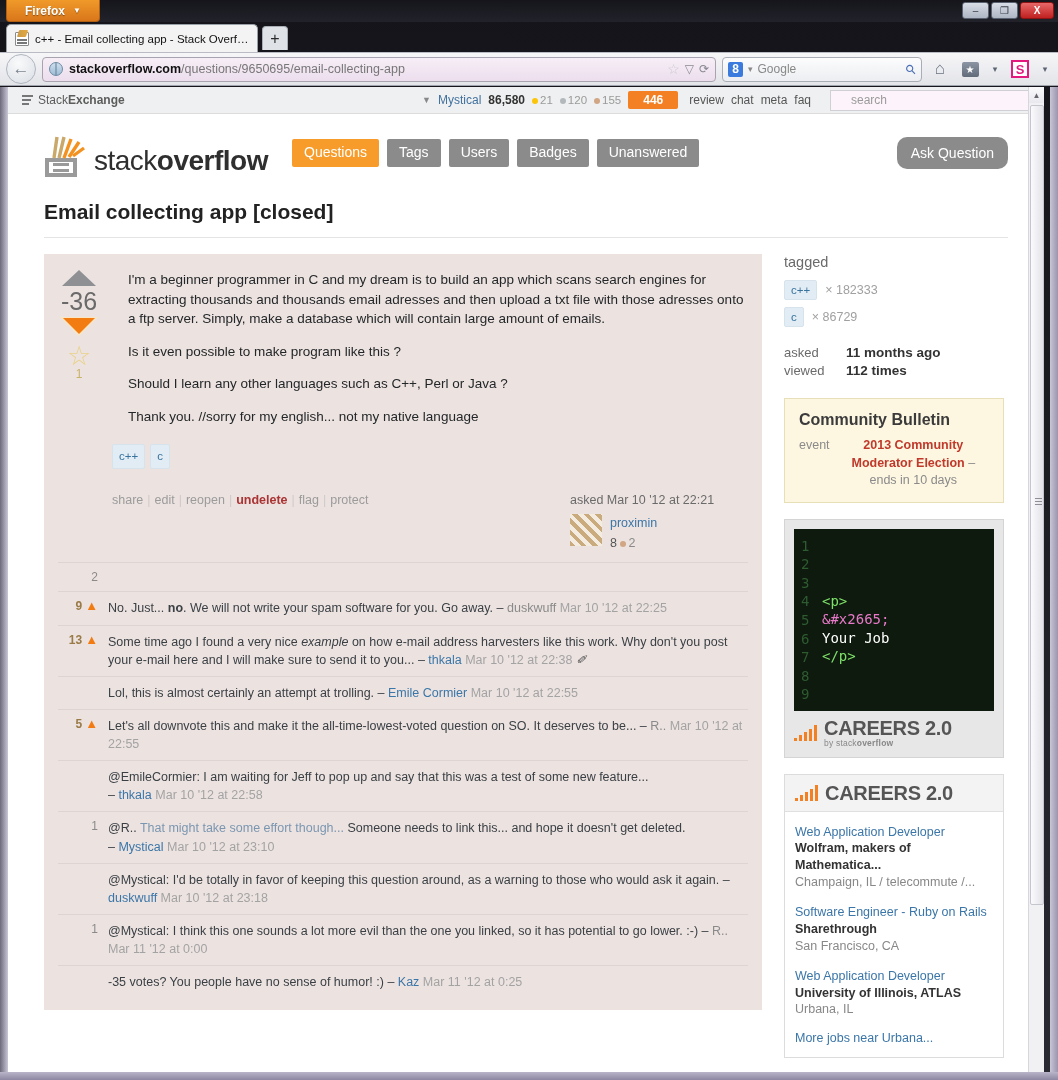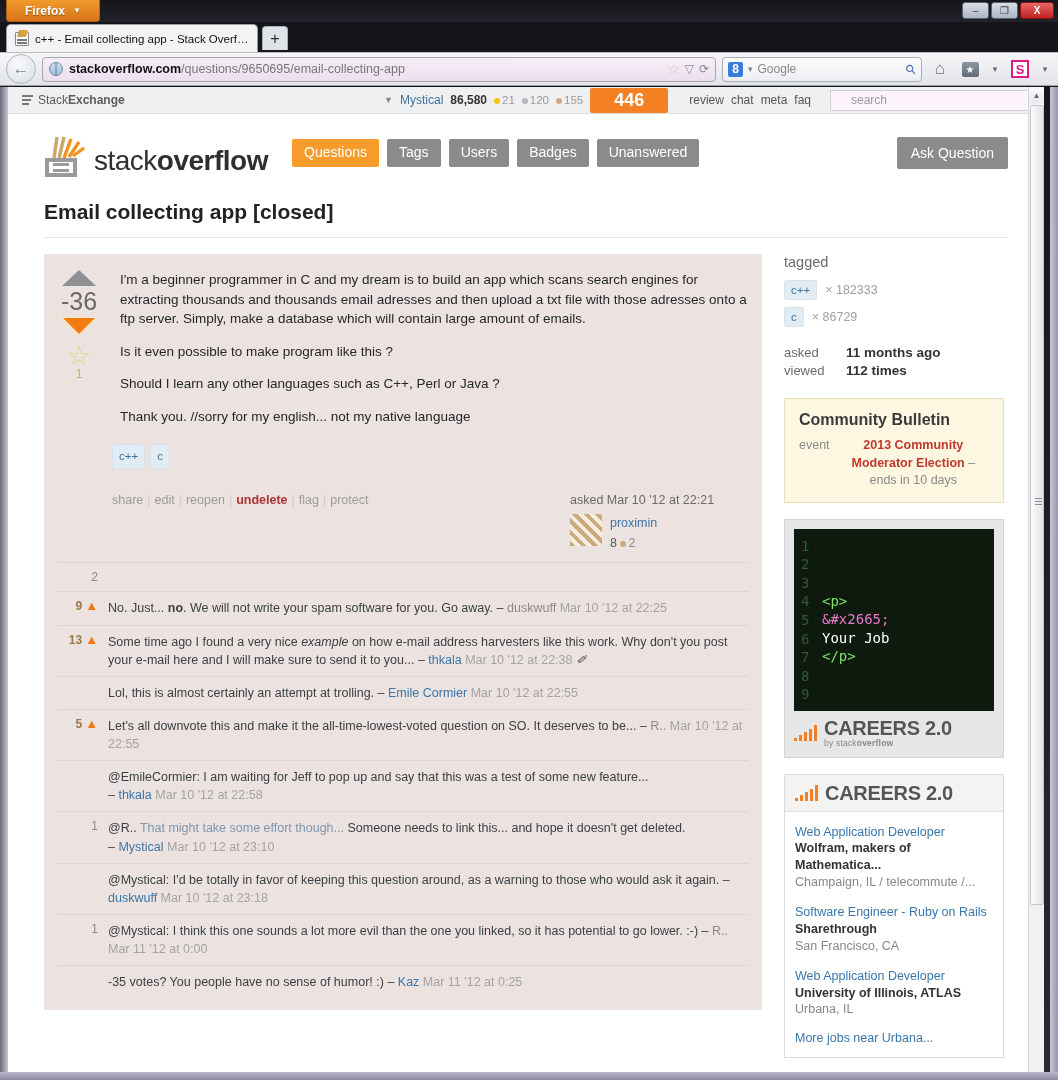--- a/index.html
+++ b/index.html
@@ -143,22 +143,22 @@
   .se-burger i:nth-child(2){ width:9px; }
   .se-burger i:nth-child(3){ width:7px; }
   .se-mid { display:flex; align-items:center; gap:7px; margin-left:auto; }
   .se-mid .dncaret { color:#888; font-size:9px; }
   .uname { color:#41719e; }
   .rep { color:#333; font-weight:bold; }
   .bdg { color:#9a9a9a; font-size:11.5px; }
   .dot { display:inline-block; width:6px; height:6px; border-radius:50%; vertical-align:middle; margin-right:2px; }
   .d-gold{background:#fcc509;} .d-silver{background:#b4b8bc;} .d-bronze{background:#d1a684;}
   .review-count {
-    background:#f48024; color:#fff; font-weight:bold; font-size:18px;
-    padding:2px 24px; border-radius:2px; margin-right:14px;
+    background:#f48024; color:#fff; font-weight:bold; font-size:12px;
+    padding:2px 15px; border-radius:2px; margin-right:4px;
   }
   .se-link { color:#555; }
   .se-search {
     margin-left:12px; width:200px; height:21px; background:#fdf3fb;
     border:1px solid #cfcfd4; font-size:12px; color:#9b9b9b;
     display:flex; align-items:center; padding:0 20px;
   }
 
   
   .so-header { padding:18px 36px 0 36px; display:flex; align-items:center; }
@@ -168,21 +168,21 @@
                margin-left:4px; margin-bottom:3px; }
   .logo-text b { font-weight:bold; }
   .navbtns { display:flex; gap:8px; margin-left:24px; margin-bottom:4px; }
   .navbtn {
     background:#8b8b8b; color:#fff; font-size:14px;
     padding:6px 12px; border-radius:2px; line-height:1.1;
   }
   .navbtn.sel { background:#f79c2b; }
   .askbtn {
     margin-left:auto; margin-bottom:4px;
-    background:#8b8b8b; color:#fff; font-size:14px; padding:8px 14px; border-radius:2px;
+    background:#8b8b8b; color:#fff; font-size:14px; padding:8px 14px; border-radius:10px;
   }
 
   .qtitle {
     margin:22px 36px 0 36px; font-size:21px; font-weight:bold; color:#222;
     padding-bottom:13px; border-bottom:1px solid #e4e4e4;
   }
 
   
   .content { display:flex; padding:0 36px; gap:22px; margin-top:16px; }
   .maincol { width:718px; flex:none; }
@@ -204,21 +204,21 @@
   }
   .dnwrap:after {
     content:""; position:absolute; left:3px; top:1px;
     width:0;height:0;border-left:16px solid transparent;border-right:16px solid transparent;
     border-top:16px solid #f27c12;
   }
   .star { font-size:27px; color:#e8d28a; line-height:1; margin-top:6px; }
   .fav-count { font-size:12px; color:#c9b368; margin-top:-3px; }
 
   .body { flex:1; font-size:13.5px; color:#242729; line-height:1.45; }
-  .body p { margin:0 0 13px 8px; }
+  .body p { margin:0 0 13px 16px; }
   .body p:first-child { margin-top:2px; }
   .taglist { margin-top:18px; display:flex; gap:5px; }
   .tag {
     background:#e1ecf4; color:#39739d; font-size:11.5px;
     padding:3px 6px; border-radius:2px; border:1px solid #d6e3ec;
   }
   .postmeta { display:flex; margin-top:22px; align-items:flex-start; }
   .actions { font-size:12.5px; color:#9b9b9b; display:flex; gap:4px; align-items:center; }
   .actions span { color:#9b9b9b; }
   .actions .sep { color:#d0cac8; }

